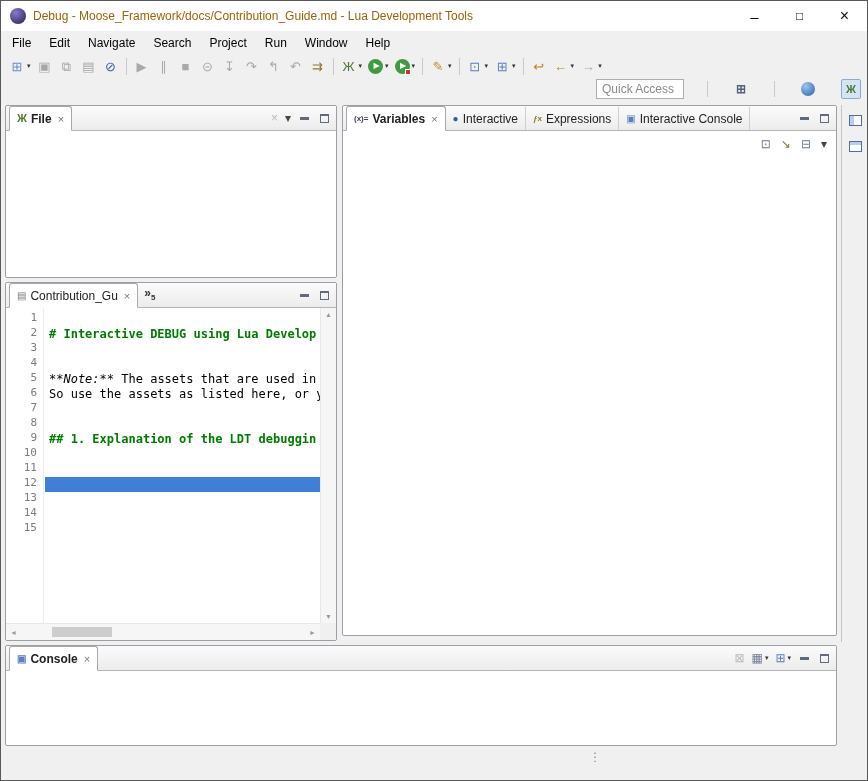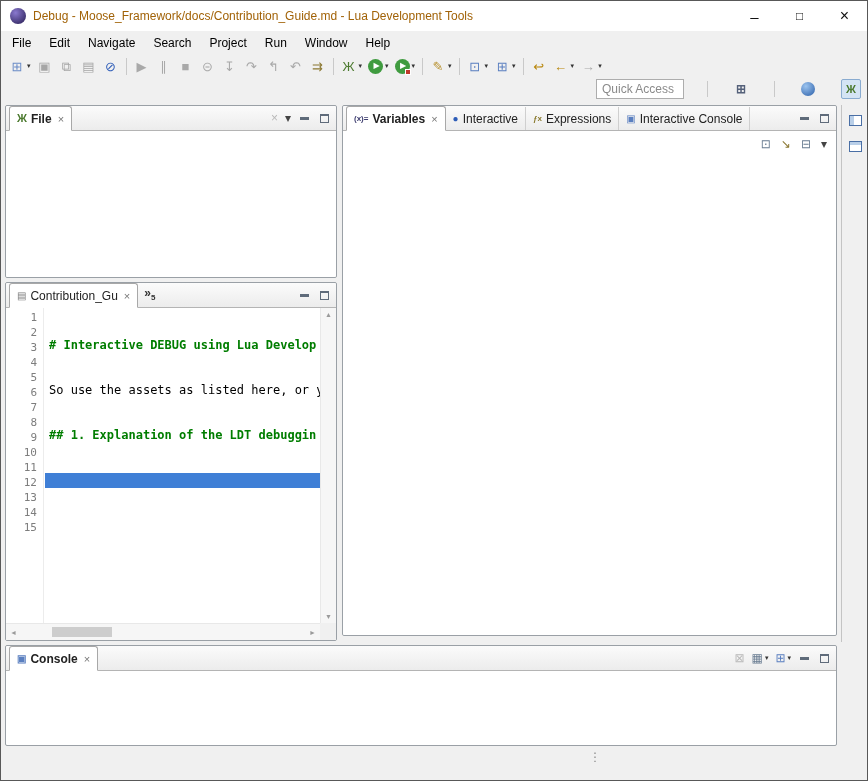--- a/index.html
+++ b/index.html
@@ -65,21 +65,21 @@
   .editor-panel    { left:4px;   top:281px; width:332px; height:359px; }
   .variables-panel { left:341px; top:104px; width:495px; height:531px; }
   .console-panel   { left:4px;   top:644px; width:832px; height:101px; }
 
   
   .overflow-tab { display:flex; align-items:flex-start; padding:2px 6px 0 6px; height:23px; color:#333; font-weight:bold; position:relative; }
   .ovf-count { font-size:8px; margin-top:7px; }
   .editor-content { position:absolute; left:0; right:0; top:25px; bottom:0; background:#fff; overflow:hidden; }
   .gutter { position:absolute; left:0; top:0; bottom:17px; width:38px; background:#fff; border-right:1px solid #ececec; font:11px "DejaVu Sans Mono", monospace; color:#7d7d7d; text-align:right; padding:2px 6px 0 0; overflow:hidden; }
   .gutter-line { height:15px; line-height:15px; }
-  .code { position:absolute; left:39px; top:0; right:16px; bottom:17px; padding-top:15px; font:12px "DejaVu Sans Mono", monospace; overflow:hidden; }
+  .code { position:absolute; left:39px; top:0; right:16px; bottom:17px; padding-top:4px; font:12px "DejaVu Sans Mono", monospace; overflow:hidden; }
   .code-line { height:15px; line-height:15px; padding-left:4px; white-space:pre; overflow:hidden; }
   .code-line.hl { background:#3f7fd6; }
   .seg.plain { color:#000; }
   .seg.header { color:#007d00; font-weight:bold; }
   .seg.italic { color:#000; font-style:italic; }
   .vscroll { position:absolute; top:0; right:0; bottom:17px; width:16px; background:#f6f6f6; border-left:1px solid #e8e8e8; display:flex; flex-direction:column; justify-content:space-between; align-items:center; padding:3px 0; }
   .varrow { font-size:7px; color:#9a9a9a; line-height:1; }
   .hscroll { position:absolute; left:0; right:16px; bottom:0; height:17px; background:#f6f6f6; border-top:1px solid #e8e8e8; display:flex; justify-content:space-between; align-items:center; padding:0 4px; position:absolute; }
   .harrow { font-size:7px; color:#9a9a9a; line-height:1; }
   .hthumb { position:absolute; left:46px; width:60px; top:3px; bottom:3px; background:#cdcdcd; }
@@ -293,20 +293,21 @@
           <div class="gutter-line">12</div>
           <div class="gutter-line">13</div>
           <div class="gutter-line">14</div>
           <div class="gutter-line">15</div>
         </div>
       <div class="code">
           <div class="code-line"></div>
           <div class="code-line"><span class="seg header"># Interactive DEBUG using Lua Develop</span></div>
           <div class="code-line"></div>
           <div class="code-line"></div>
+          <div class="code-line"><span class="seg italic">**Note:**</span><span class="seg plain"> The assets that are used in</span></div>
           <div class="code-line"><span class="seg plain">So use the assets as listed here, or y</span></div>
           <div class="code-line"></div>
           <div class="code-line"></div>
           <div class="code-line"><span class="seg header">## 1. Explanation of the LDT debuggin</span></div>
           <div class="code-line"></div>
           <div class="code-line"></div>
           <div class="code-line hl"></div>
         </div>
       <div class="vscroll">
         <span class="varrow">▲</span>

